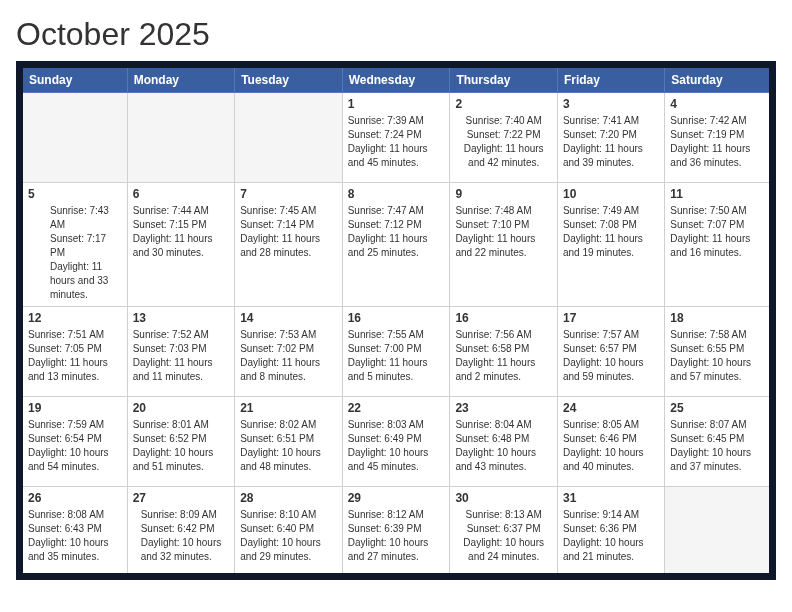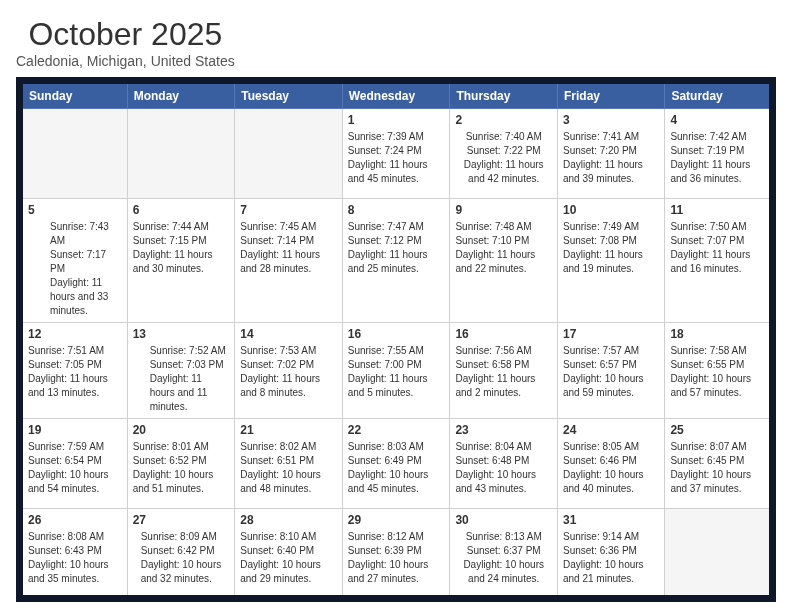--- a/index.html
+++ b/index.html
@@ -28,21 +28,21 @@
       line-height: 1.1;
     }
     .logo-text span {
       display: block;
     }
     .logo-icon {
       width: 28px;
       height: 28px;
     }
     .title-block {
-      text-align: center;
+      text-align: left;
     }
     .month-title {
       font-size: 32px;
       color: #333;
       font-weight: normal;
     }
     .location {
       font-size: 14px;
       color: #555;
     }
@@ -87,21 +87,20 @@
     tr.week-row td {
       height: 90px;
     }
   </style>
 </head>
 <body>
 
 <div class="header">
   <div class="title-block">
     <div class="month-title">October 2025</div>
-    <div class="location">Caledonia, Michigan, United States</div>
   </div>
 </div>
 
 <table class="calendar">
   <thead>
     <tr>
     <th>Sunday</th>
         <th>Monday</th>
         <th>Tuesday</th>
         <th>Wednesday</th>
@@ -186,21 +185,21 @@
       </tr>
       <tr class="week-row">
         <td>
           <span class="day-num">12</span>
           <div class="day-info" style="white-space: pre-line;">Sunrise: 7:51 AM
 Sunset: 7:05 PM
 Daylight: 11 hours and 13 minutes.</div>
         </td>
         <td>
           <span class="day-num">13</span>
-          <div class="day-info" style="white-space: pre-line; margin-left: 17px;">Sunrise: 7:52 AM
+          <div class="day-info" style="white-space: pre-line;">Sunrise: 7:52 AM
 Sunset: 7:03 PM
 Daylight: 11 hours and 11 minutes.</div>
         </td>
         <td>
           <span class="day-num">14</span>
           <div class="day-info" style="white-space: pre-line;">Sunrise: 7:53 AM
 Sunset: 7:02 PM
 Daylight: 11 hours and 8 minutes.</div>
         </td>
         <td>

